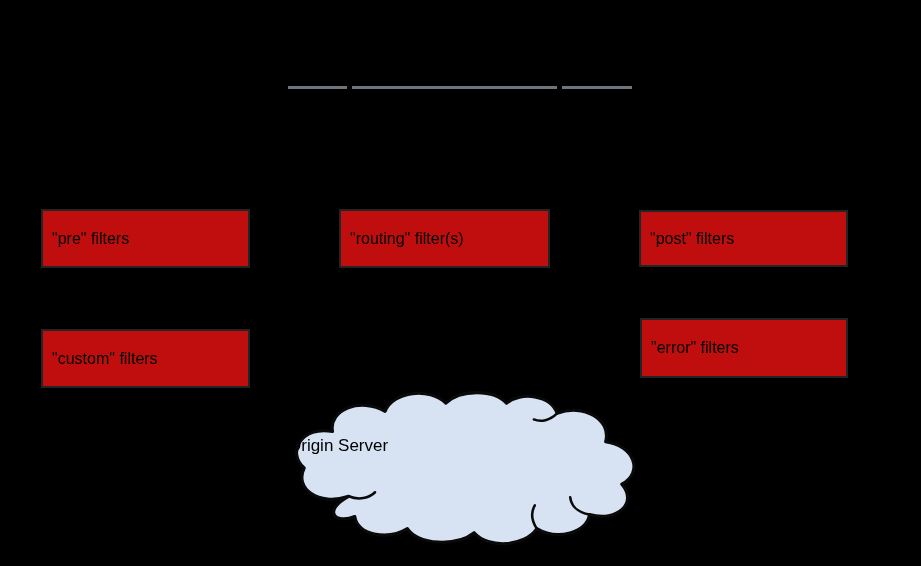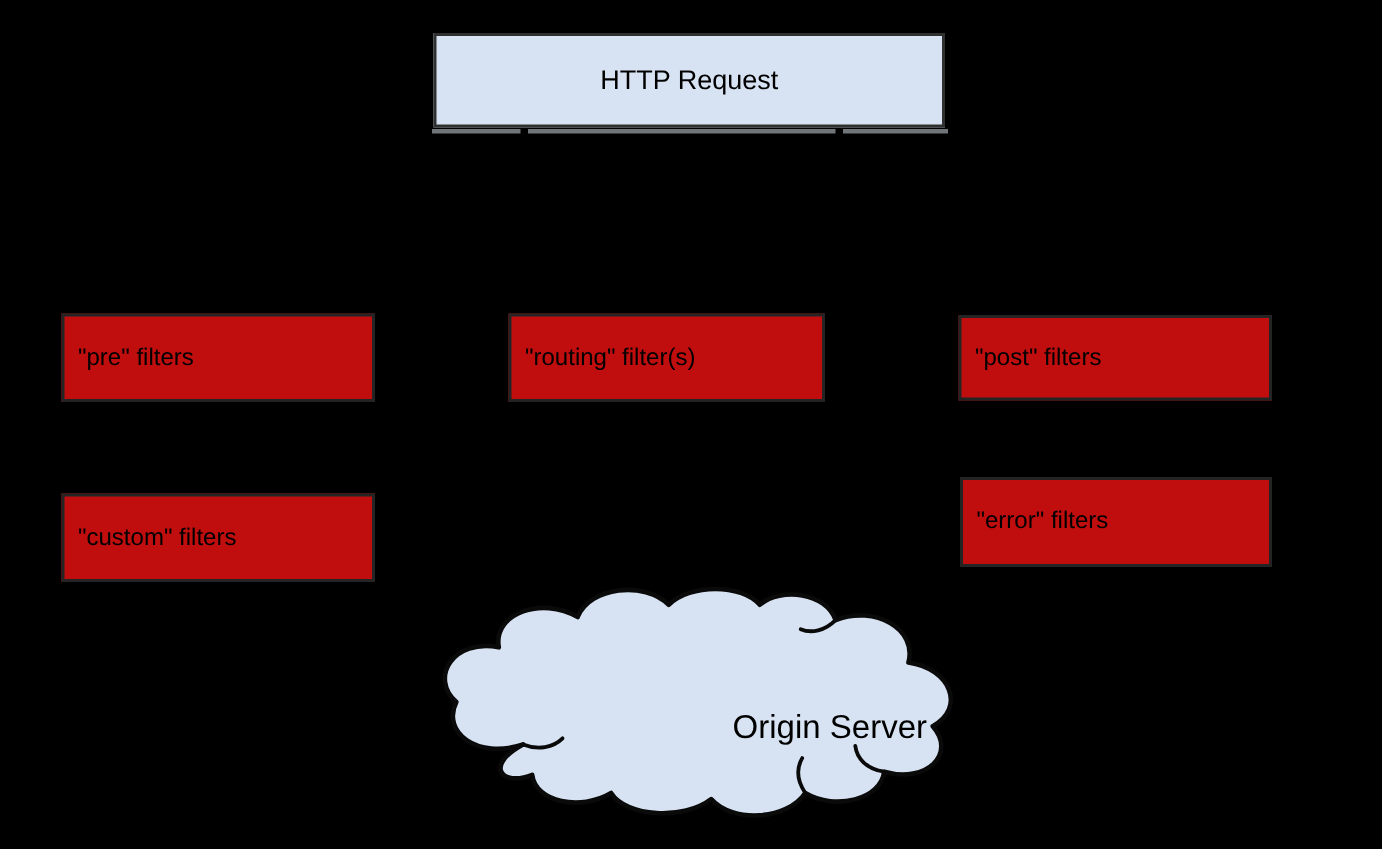--- a/index.html
+++ b/index.html
@@ -66,33 +66,32 @@
     stroke-linejoin: round;
   }
   .cloud-hook {
     fill: none;
     stroke: var(--cloud-outline);
     stroke-width: 2.5;
     stroke-linecap: round;
   }
   .cloud-label {
     position: absolute;
-    left: 288px; top: 472px;
+    left: 288px; top: 436px;
     width: 330px;
-    text-align: right;
-    font-size: 22px;
+    text-align: left;
+    font-size: 17px;
     color: var(--text);
   }
 </style>
 </head>
 <body>
 
 <div class="stage">
 
-  <div class="node node-blue http-request">HTTP Request</div>
 
   <div class="stub stub-a"></div>
   <div class="stub stub-b"></div>
   <div class="stub stub-c"></div>
 
   <div class="node node-red pre-filters">"pre" filters</div>
 
   <div class="node node-red routing-filters">"routing" filter(s)</div>
 
   <div class="node node-red post-filters">"post" filters</div>

